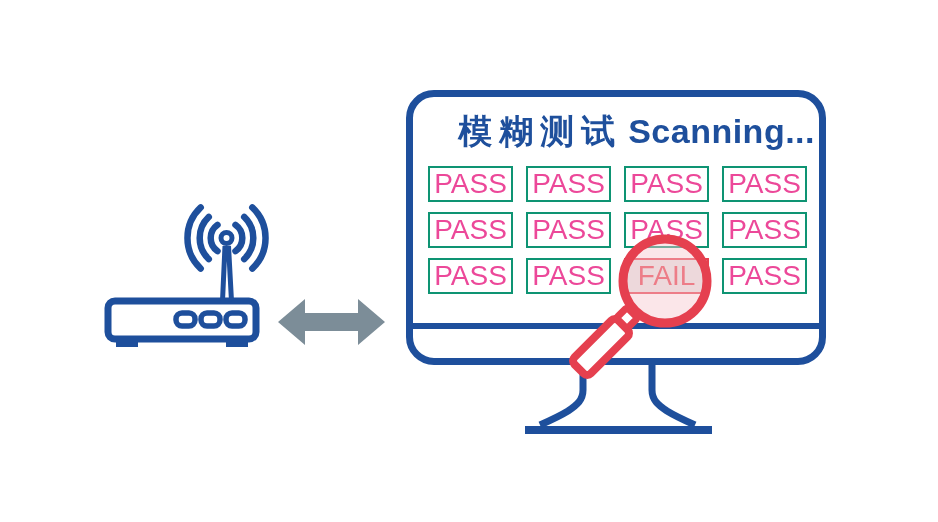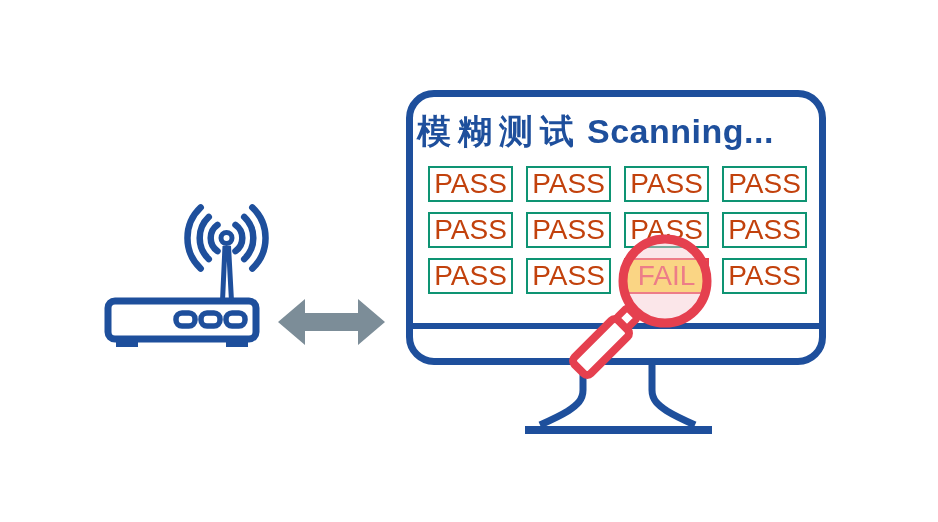--- a/index.html
+++ b/index.html
@@ -11,38 +11,38 @@
   .layer{position:absolute;left:0;top:0;pointer-events:none;}
 
   
   .monitor{
     position:absolute;left:406px;top:90px;width:420px;height:275px;
     box-sizing:border-box;border:7px solid #1E4F9C;border-radius:28px;
     background:#ffffff;z-index:2;
   }
   .chin-line{position:absolute;left:0;right:0;top:226px;height:6px;background:#1E4F9C;}
   .screen-title{
-    position:absolute;left:4px;right:4px;top:12px;text-align:left;
+    position:absolute;left:4px;right:4px;top:12px;text-align:right;
     color:#1E4F9C;font-weight:bold;font-size:34px;white-space:nowrap;
   }
   .screen-title .zh{letter-spacing:7px;}
   .screen-title .en{letter-spacing:0.5px;margin-left:6px;}
 
   
   .result-grid{
     position:absolute;left:15px;top:69px;
     display:grid;grid-template-columns:repeat(4,85px);gap:10px 13px;
   }
   .badge{
     box-sizing:border-box;width:85px;height:36px;
-    border:2px solid #0E9473;color:#c2410c;background:#ffffff;
+    border:2px solid #0E9473;color:#ec4899;background:#ffffff;
     font-size:28px;line-height:31px;text-align:center;letter-spacing:0px;
   }
   .badge.fail{
-    border-color:#E5404F;color:#E5404F;background:#fde047;
+    border-color:#E5404F;color:#E5404F;background:#e5e5e5;
   }
 
   
   .device-label{
     position:absolute;left:114px;top:366px;width:140px;text-align:center;
     color:#58595B;font-weight:bold;font-size:27px;letter-spacing:2px;z-index:2;
     white-space:nowrap;
   }
 
   .bg-layer{z-index:1;}

